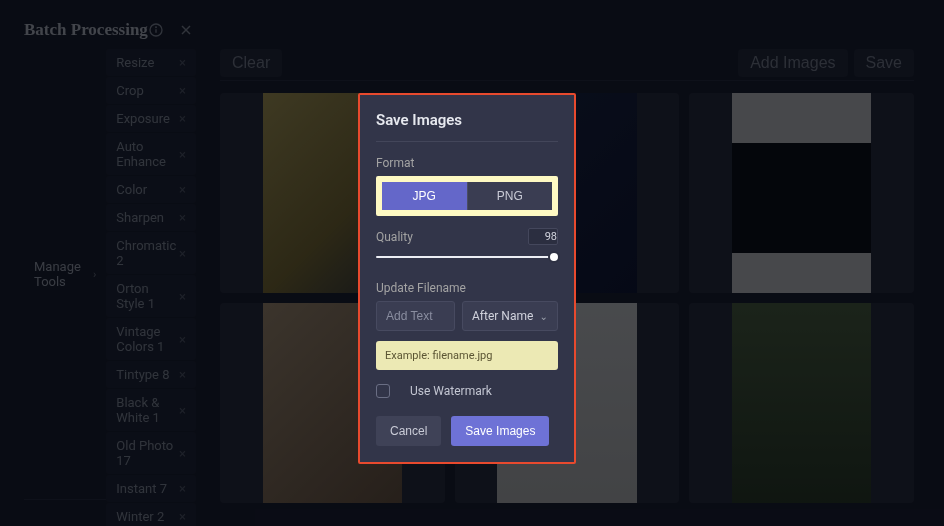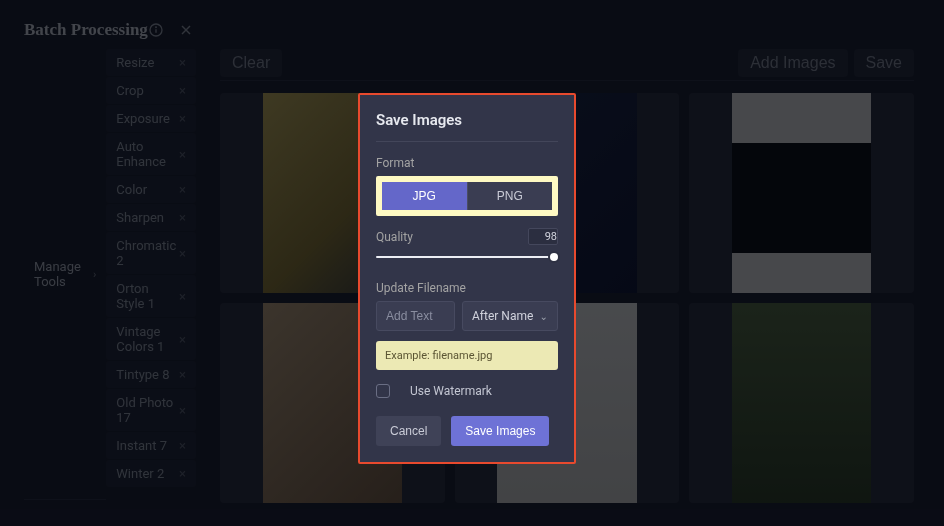--- a/index.html
+++ b/index.html
@@ -224,20 +224,24 @@
           </div>
           <div class="tool-item">
             <span>Vintage Colors 1</span>
             <span class="tool-x">×</span>
           </div>
           <div class="tool-item">
             <span>Tintype 8</span>
             <span class="tool-x">×</span>
           </div>
           <div class="tool-item">
+            <span>Black &amp; White 1</span>
+            <span class="tool-x">×</span>
+          </div>
+          <div class="tool-item">
             <span>Old Photo 17</span>
             <span class="tool-x">×</span>
           </div>
           <div class="tool-item">
             <span>Instant 7</span>
             <span class="tool-x">×</span>
           </div>
           <div class="tool-item">
             <span>Winter 2</span>
             <span class="tool-x">×</span>

